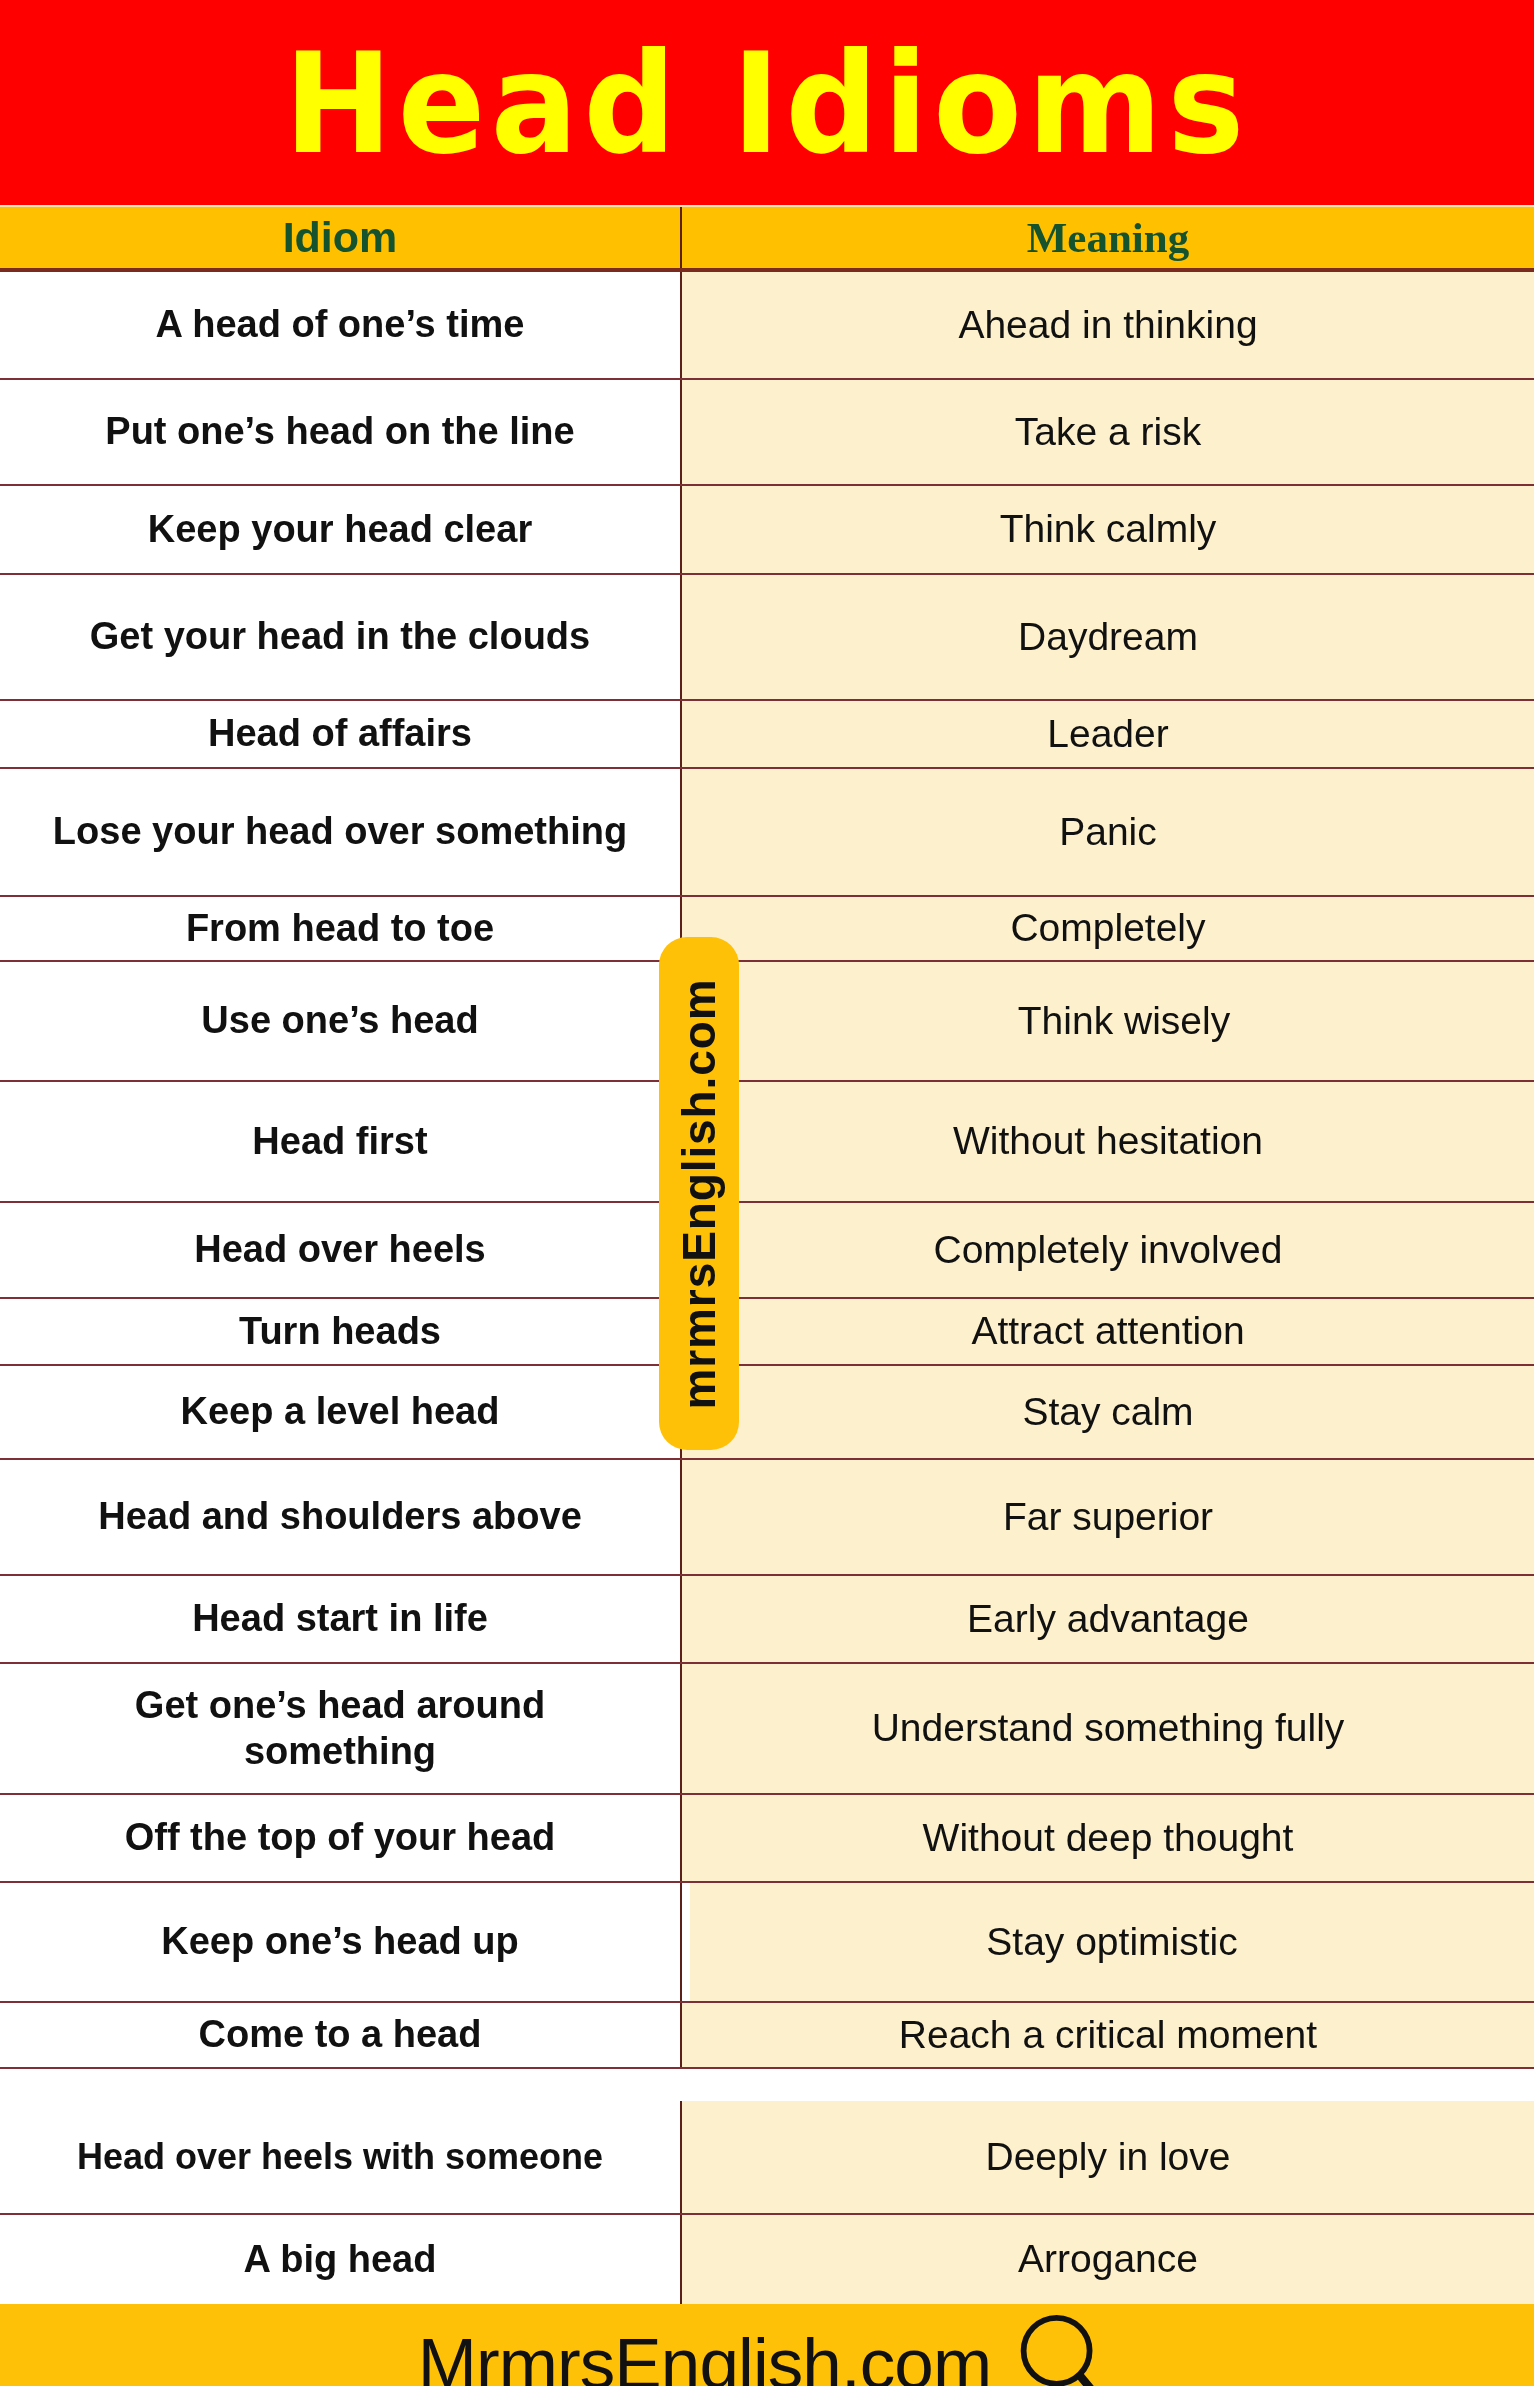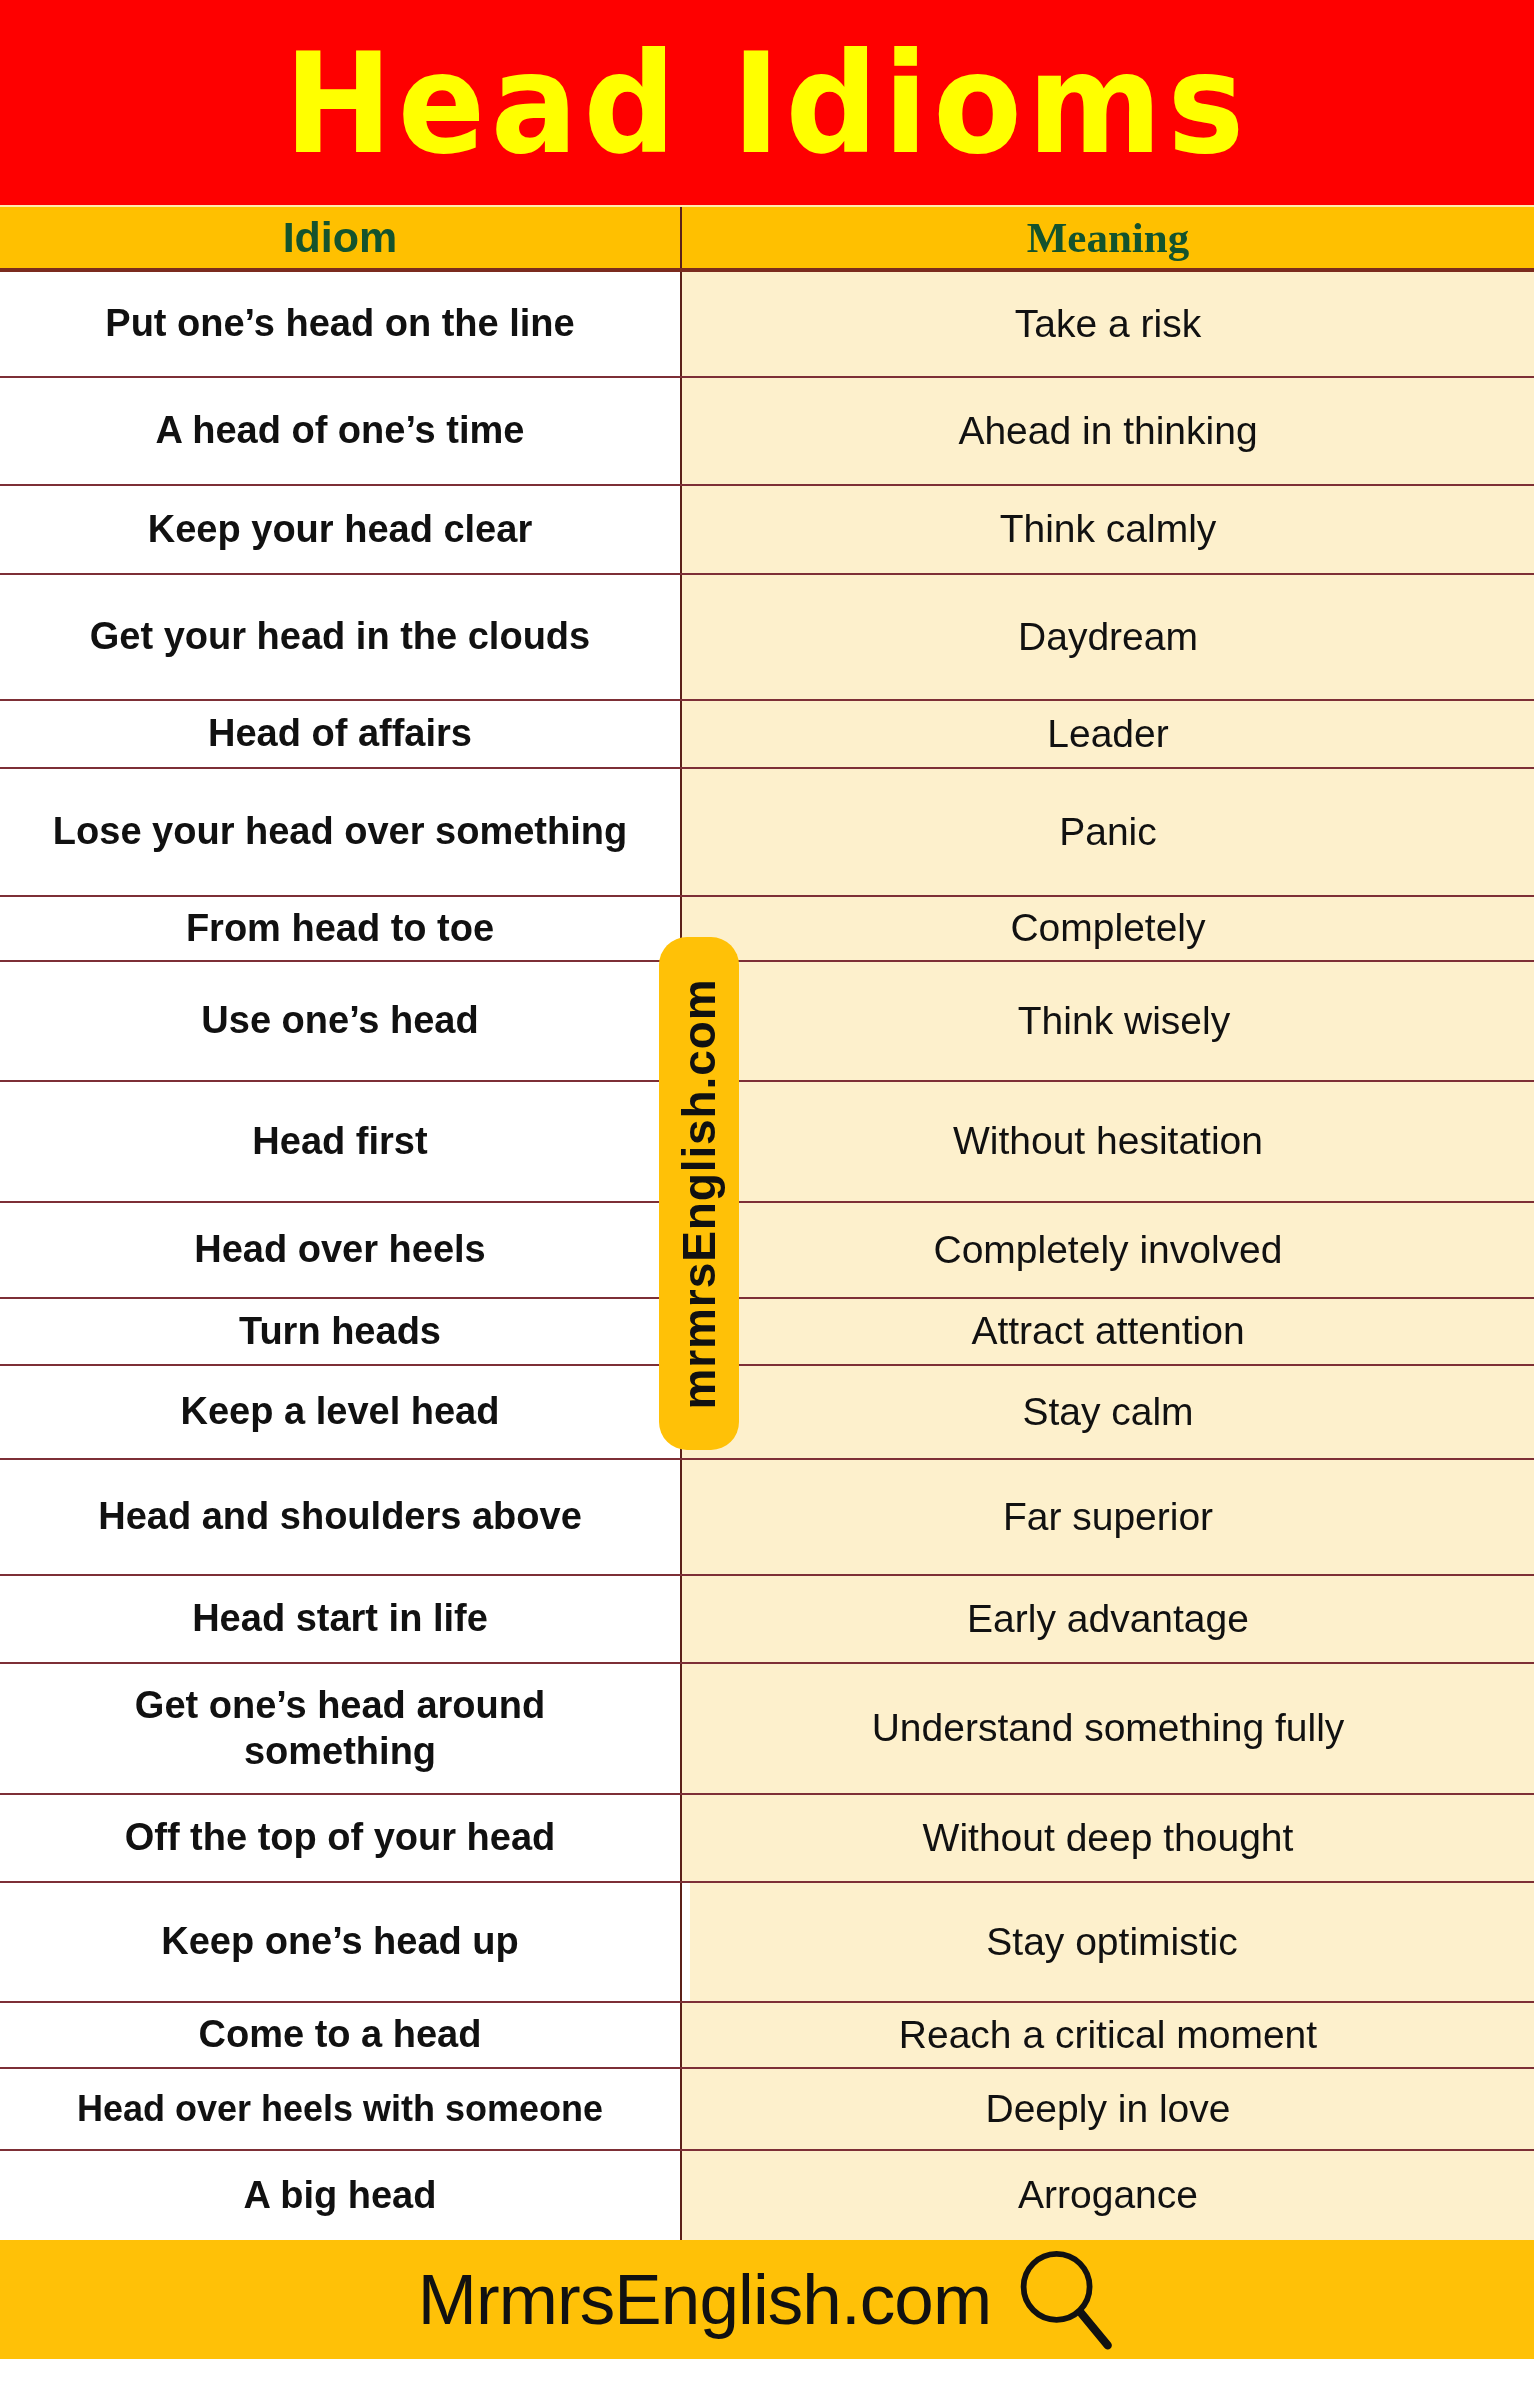--- a/index.html
+++ b/index.html
@@ -117,38 +117,38 @@
   <div class="title-band">
     <h1>Head Idioms</h1>
   </div>
 
   <div class="col-header">
     <div class="hcell left">Idiom</div>
     <div class="hcell right">Meaning</div>
   </div>
 
   <div class="tbody" id="rows-host">
+  <div class="row" style="height: 108px;">
+    <div class="cell left">
+      <span>A head of one’s time</span>
+    </div>
+    <div class="cell right">
+      <span>Ahead in thinking</span>
+    </div>
+  </div>
+
   <div class="row" style="height: 106px;">
     <div class="cell left">
       <span>Put one’s head on the line</span>
     </div>
     <div class="cell right">
       <span>Take a risk</span>
     </div>
   </div>
 
-  <div class="row" style="height: 108px;">
-    <div class="cell left">
-      <span>A head of one’s time</span>
-    </div>
-    <div class="cell right">
-      <span>Ahead in thinking</span>
-    </div>
-  </div>
-
   <div class="row" style="height: 89px;">
     <div class="cell left">
       <span>Keep your head clear</span>
     </div>
     <div class="cell right">
       <span>Think calmly</span>
     </div>
   </div>
 
   <div class="row" style="height: 126px;">
@@ -279,21 +279,21 @@
 
   <div class="row" style="height: 66px;">
     <div class="cell left">
       <span>Come to a head</span>
     </div>
     <div class="cell right">
       <span>Reach a critical moment</span>
     </div>
   </div>
 
-  <div class="row" style="height: 82px;">
+  <div class="row" style="height: 114px; margin-top: 32px;">
     <div class="cell left">
       <span>Head over heels with someone</span>
     </div>
     <div class="cell right">
       <span>Deeply in love</span>
     </div>
   </div>
 
   <div class="row" style="height: 89px;">
     <div class="cell left">

